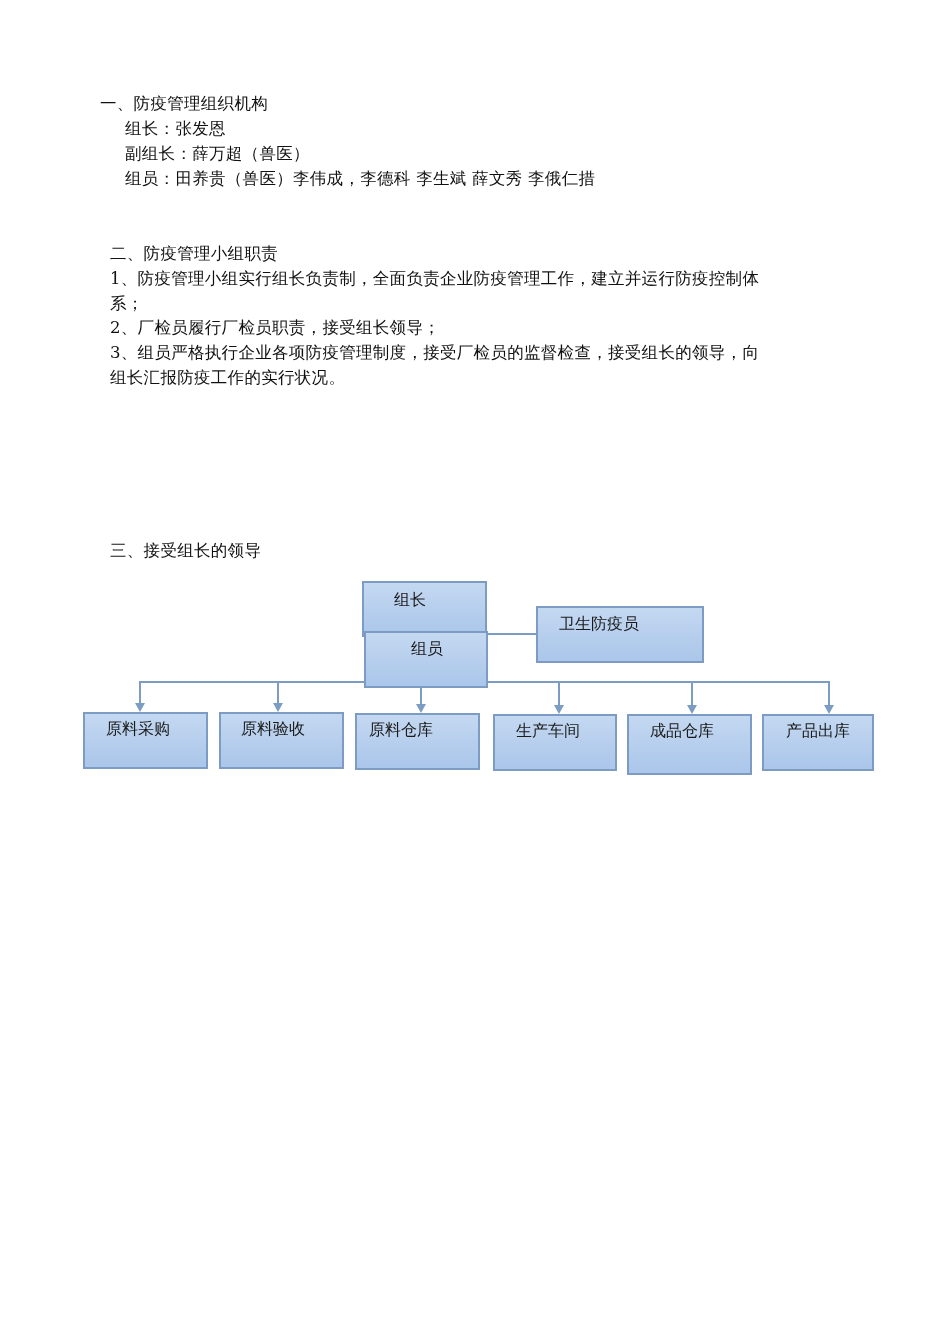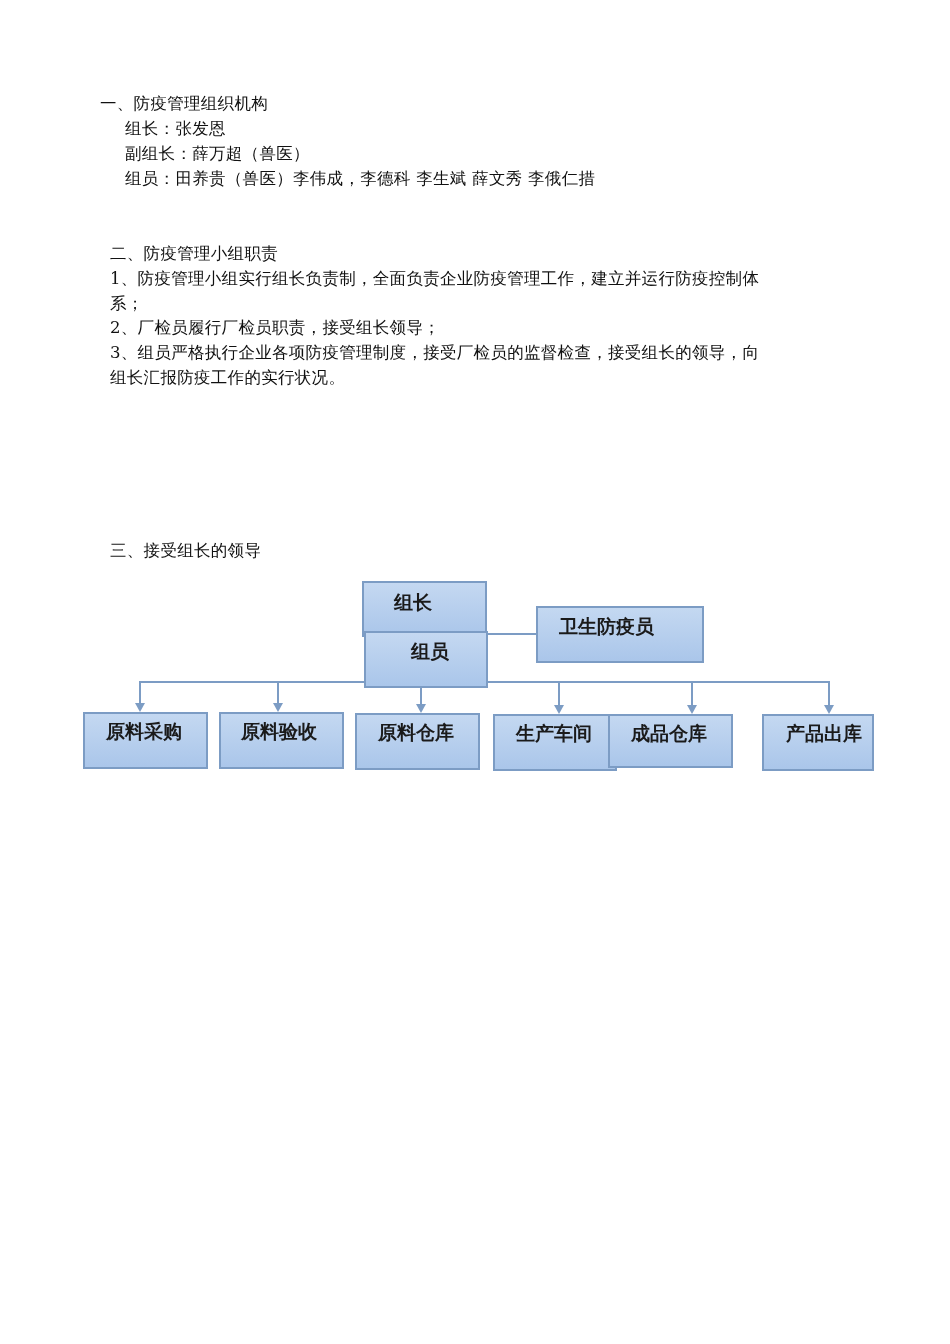--- a/index.html
+++ b/index.html
@@ -1,21 +1,21 @@
 <!DOCTYPE html>
 <html><head>
 <meta charset="utf-8">
 <style>
   html, body { margin: 0; padding: 0; background: #ffffff; }
   body { width: 950px; height: 1344px; position: relative; overflow: hidden;
          font-family: "DejaVu Serif", "Liberation Serif", serif; color: #111; }
   .line { position: absolute; font-size: 16.5px; line-height: 20px; white-space: nowrap; letter-spacing: 0.3px; }
   .box { position: absolute; box-sizing: border-box; border: 2px solid #7c9cc4;
          background: linear-gradient(to bottom, #c4d8f1 0%, #aac6ea 100%);
-         font-size: 19px; color: #1a1a1a; font-weight: bold; }
+         font-size: 16px; color: #1a1a1a; }
   .box span { position: absolute; white-space: nowrap; }
   svg.conn { position: absolute; left: 0; top: 0; }
 </style>
 </head>
 <body>
 
 <div class="line" style="left:100px; top:94px;">一、防疫管理组织机构</div>
 <div class="line" style="left:125px; top:119px;">组长：张发恩</div>
 <div class="line" style="left:125px; top:144px;">副组长：薛万超（兽医）</div>
 <div class="line" style="left:125px; top:169px;">组员：田养贵（兽医）李伟成，李德科 李生斌 薛文秀 李俄仁措</div>
@@ -65,24 +65,24 @@
     <span style="left:21px; top:6px;">卫生防疫员</span>
   </div>
 
   <div class="box" style="left:83px; top:712px; width:125px; height:57px;padding-left:40px;">
     <span style="left:21px; top:5px;">原料采购</span>
   </div>
   <div class="box" style="left:219px; top:712px; width:125px; height:57px;">
     <span style="left:20px; top:5px;">原料验收</span>
   </div>
   <div class="box" style="left:355px; top:713px; width:125px; height:57px;">
-    <span style="left:21px; top:5px;">原料仓库</span>
+    <span style="left:12px; top:5px;">原料仓库</span>
   </div>
   <div class="box" style="left:493px; top:714px; width:124px; height:57px;">
     <span style="left:21px; top:5px;">生产车间</span>
   </div>
-  <div class="box" style="left:608px; top:714px; width:125px; height:54px;">
+  <div class="box" style="left:627px; top:714px; width:125px; height:61px;">
     <span style="left:21px; top:5px;">成品仓库</span>
   </div>
   <div class="box" style="left:762px; top:714px; width:112px; height:57px;">
     <span style="left:22px; top:5px;">产品出库</span>
   </div>
 </div>
 
 </body></html>

